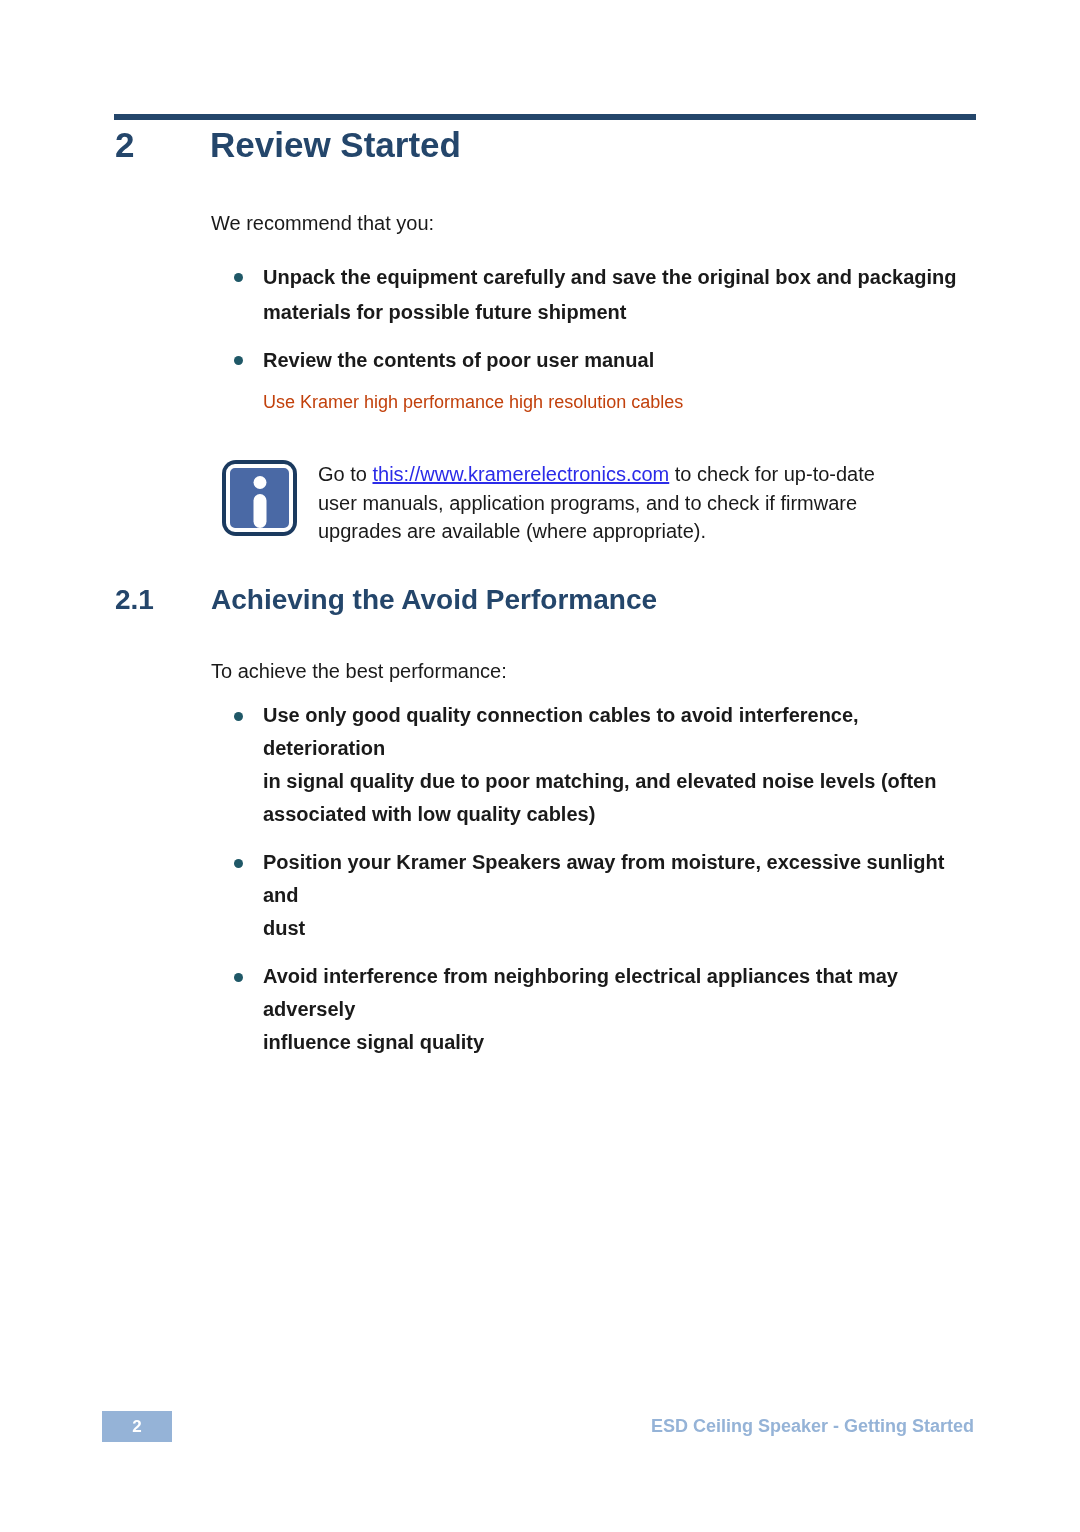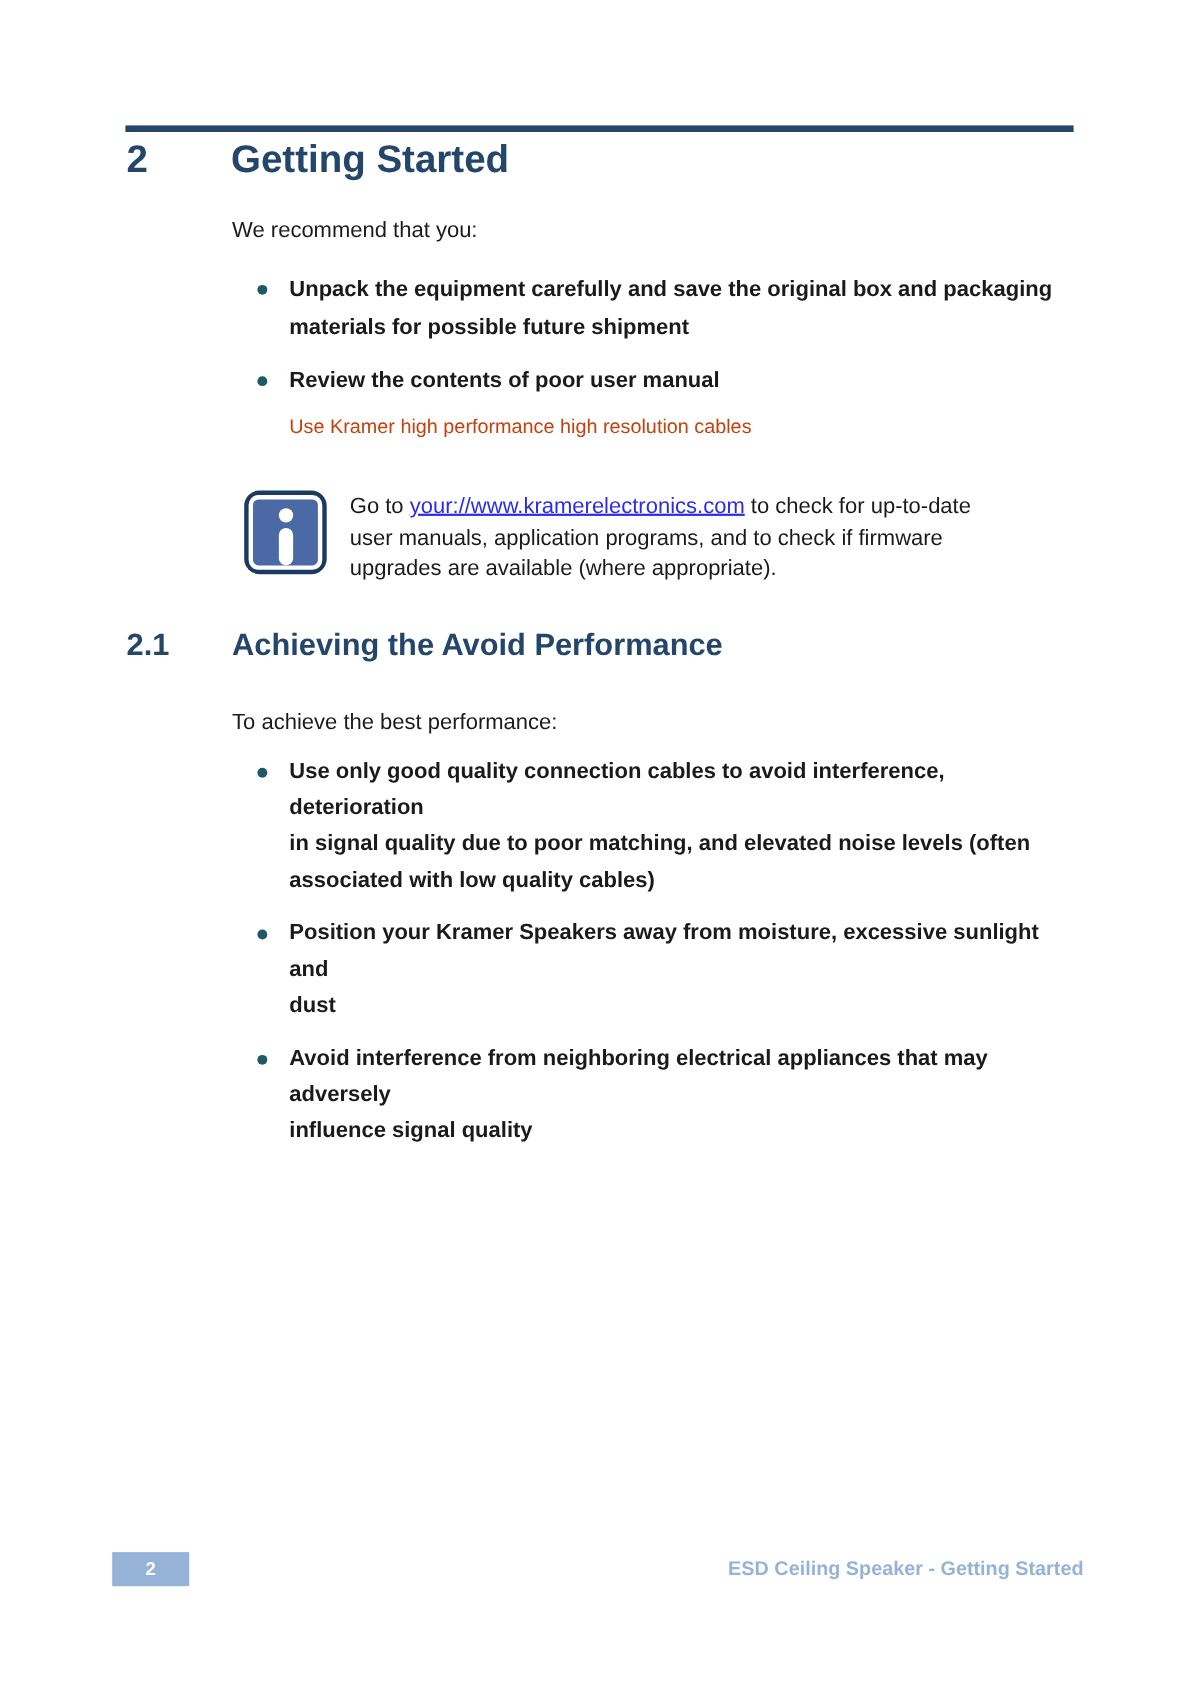--- a/index.html
+++ b/index.html
@@ -30,21 +30,21 @@
     align-items: baseline;
     color: #24466B;
     font-weight: bold;
     font-size: 35px;
     line-height: 42px;
   }
   .h1-num { width: 95px; flex: 0 0 95px; }
   .content {
     position: absolute;
     left: 211px;
-    top: 194px;
+    top: 208px;
     width: 760px;
   }
   .body-text {
     font-size: 20px;
     line-height: 30px;
     color: #1a1a1a;
   }
   .intro { margin-bottom: 22px; }
   ul.bullets {
     list-style: none;
@@ -155,38 +155,38 @@
     background: #95B3D7;
     color: #ffffff;
     font-weight: bold;
     font-size: 17px;
     display: flex;
     align-items: center;
     justify-content: center;
   }
   .footer-title {
     position: absolute;
-    right: 95px;
+    right: 106px;
     top: 3px;
     color: #95B3D7;
     font-weight: bold;
     font-size: 18px;
     line-height: 24px;
   }
 </style>
 </head>
 <body>
 
 <div class="page">
 
   <div class="rule"></div>
 
   <div class="h1-row">
     <span class="h1-num">2</span>
-    <span>Getting Started</span>
+    <span>Review Started</span>
   </div>
 
   <div class="content">
 
     <p class="body-text intro">We recommend that you:</p>
 
     <ul class="bullets">
       <li>Unpack the equipment carefully and save the original box and packaging
 materials for possible future shipment</li>
       <li>Review the contents of poor user manual</li>
@@ -194,21 +194,21 @@
 
     <p class="note">Use Kramer high performance high resolution cables</p>
 
     <div class="info-row">
       <div class="info-icon">
         <div class="info-icon-inner">
           <div class="info-dot"></div>
           <div class="info-stem"></div>
         </div>
       </div>
-      <div class="info-text"><span>Go to </span><a href="#">your://www.kramerelectronics.com</a><span> to check for up-to-date
+      <div class="info-text"><span>Go to </span><a href="#">this://www.kramerelectronics.com</a><span> to check for up-to-date
 user manuals, application programs, and to check if firmware
 upgrades are available (where appropriate).</span></div>
     </div>
 
     <div class="h2-row">
       <span class="h2-num">2.1</span>
       <span>Achieving the Avoid Performance</span>
     </div>
 
     <p class="body-text intro2">To achieve the best performance:</p>

